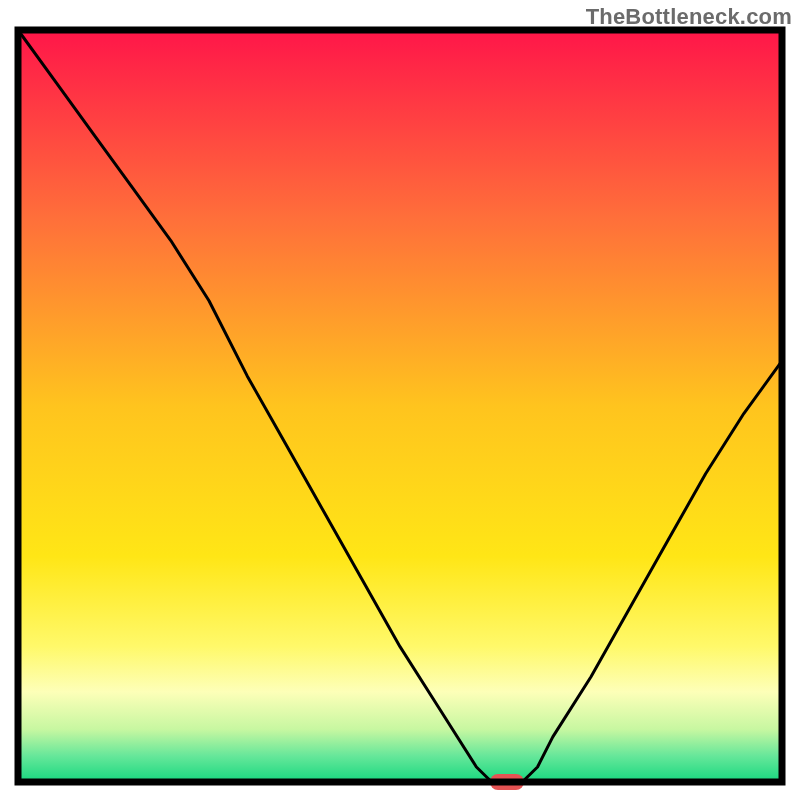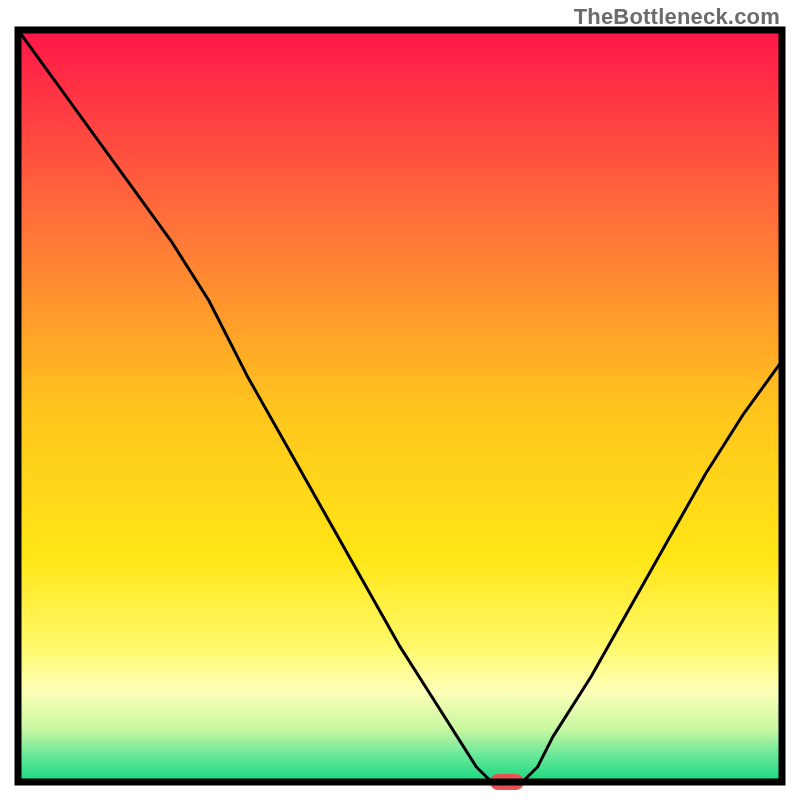--- a/index.html
+++ b/index.html
@@ -14,21 +14,21 @@
     position: relative;
     width: 800px;
     height: 800px;
   }
   svg {
     display: block;
   }
   .watermark {
     position: absolute;
     top: 4px;
-    right: 20px;
+    right: 8px;
     font-size: 22px;
     font-weight: 600;
     color: #6b6b6b;
     letter-spacing: 0.2px;
     user-select: none;
   }
 </style>
 </head>
 <body>
 

